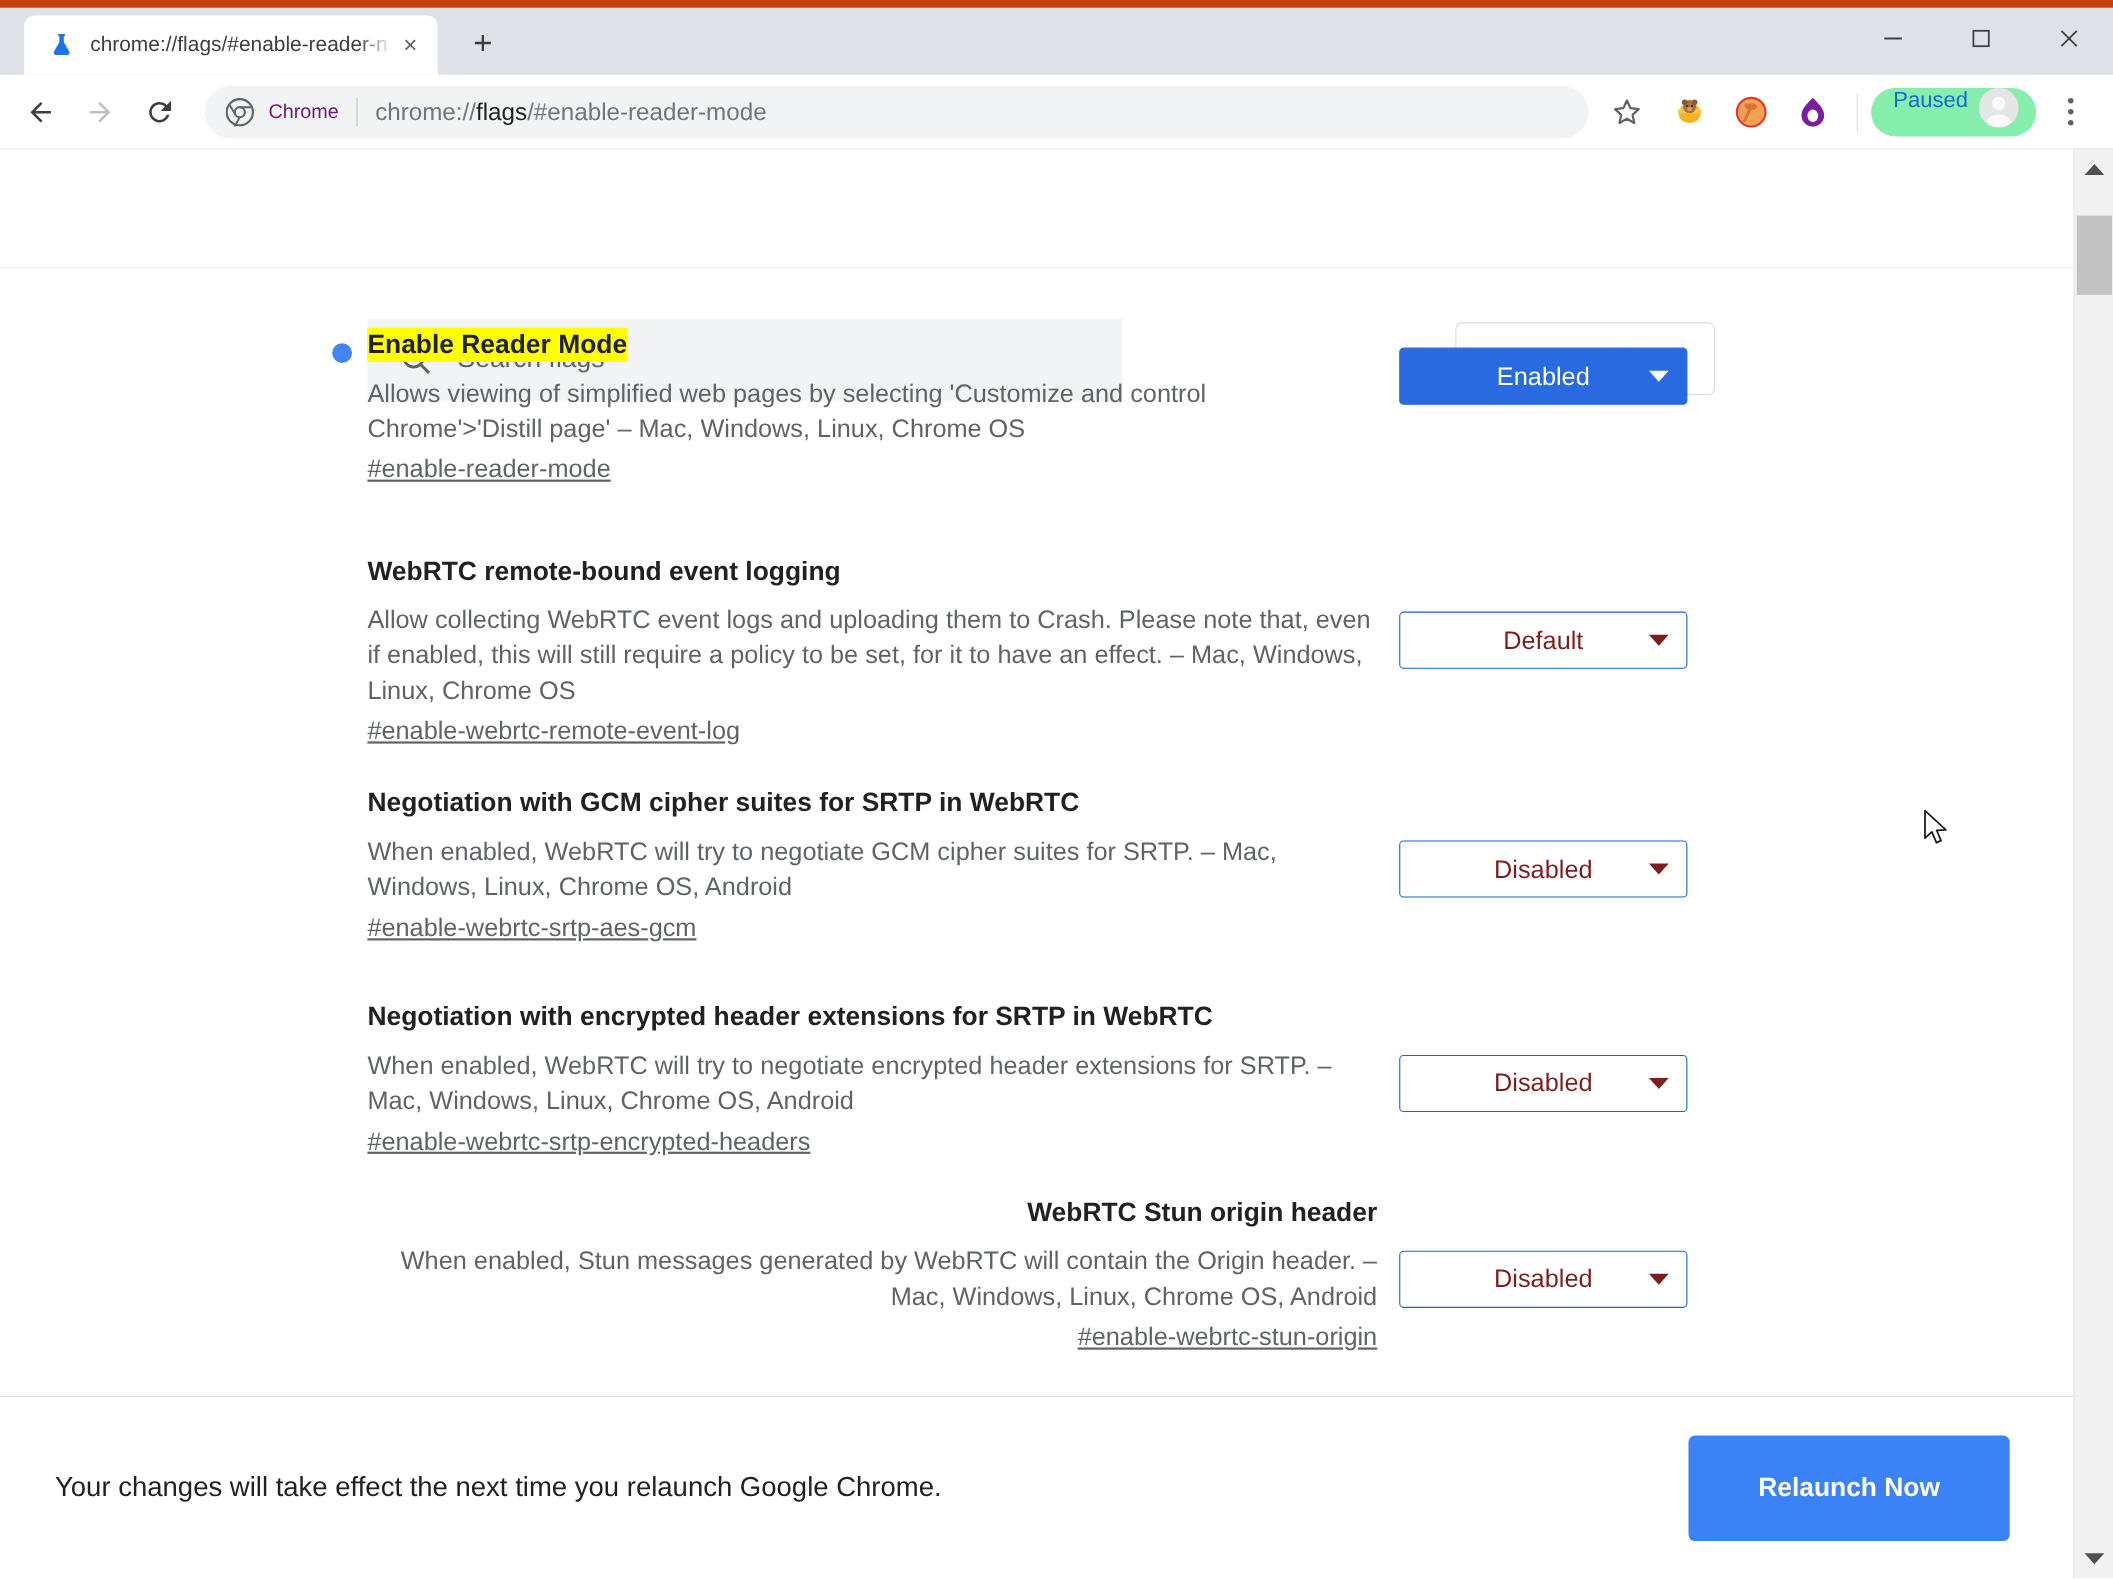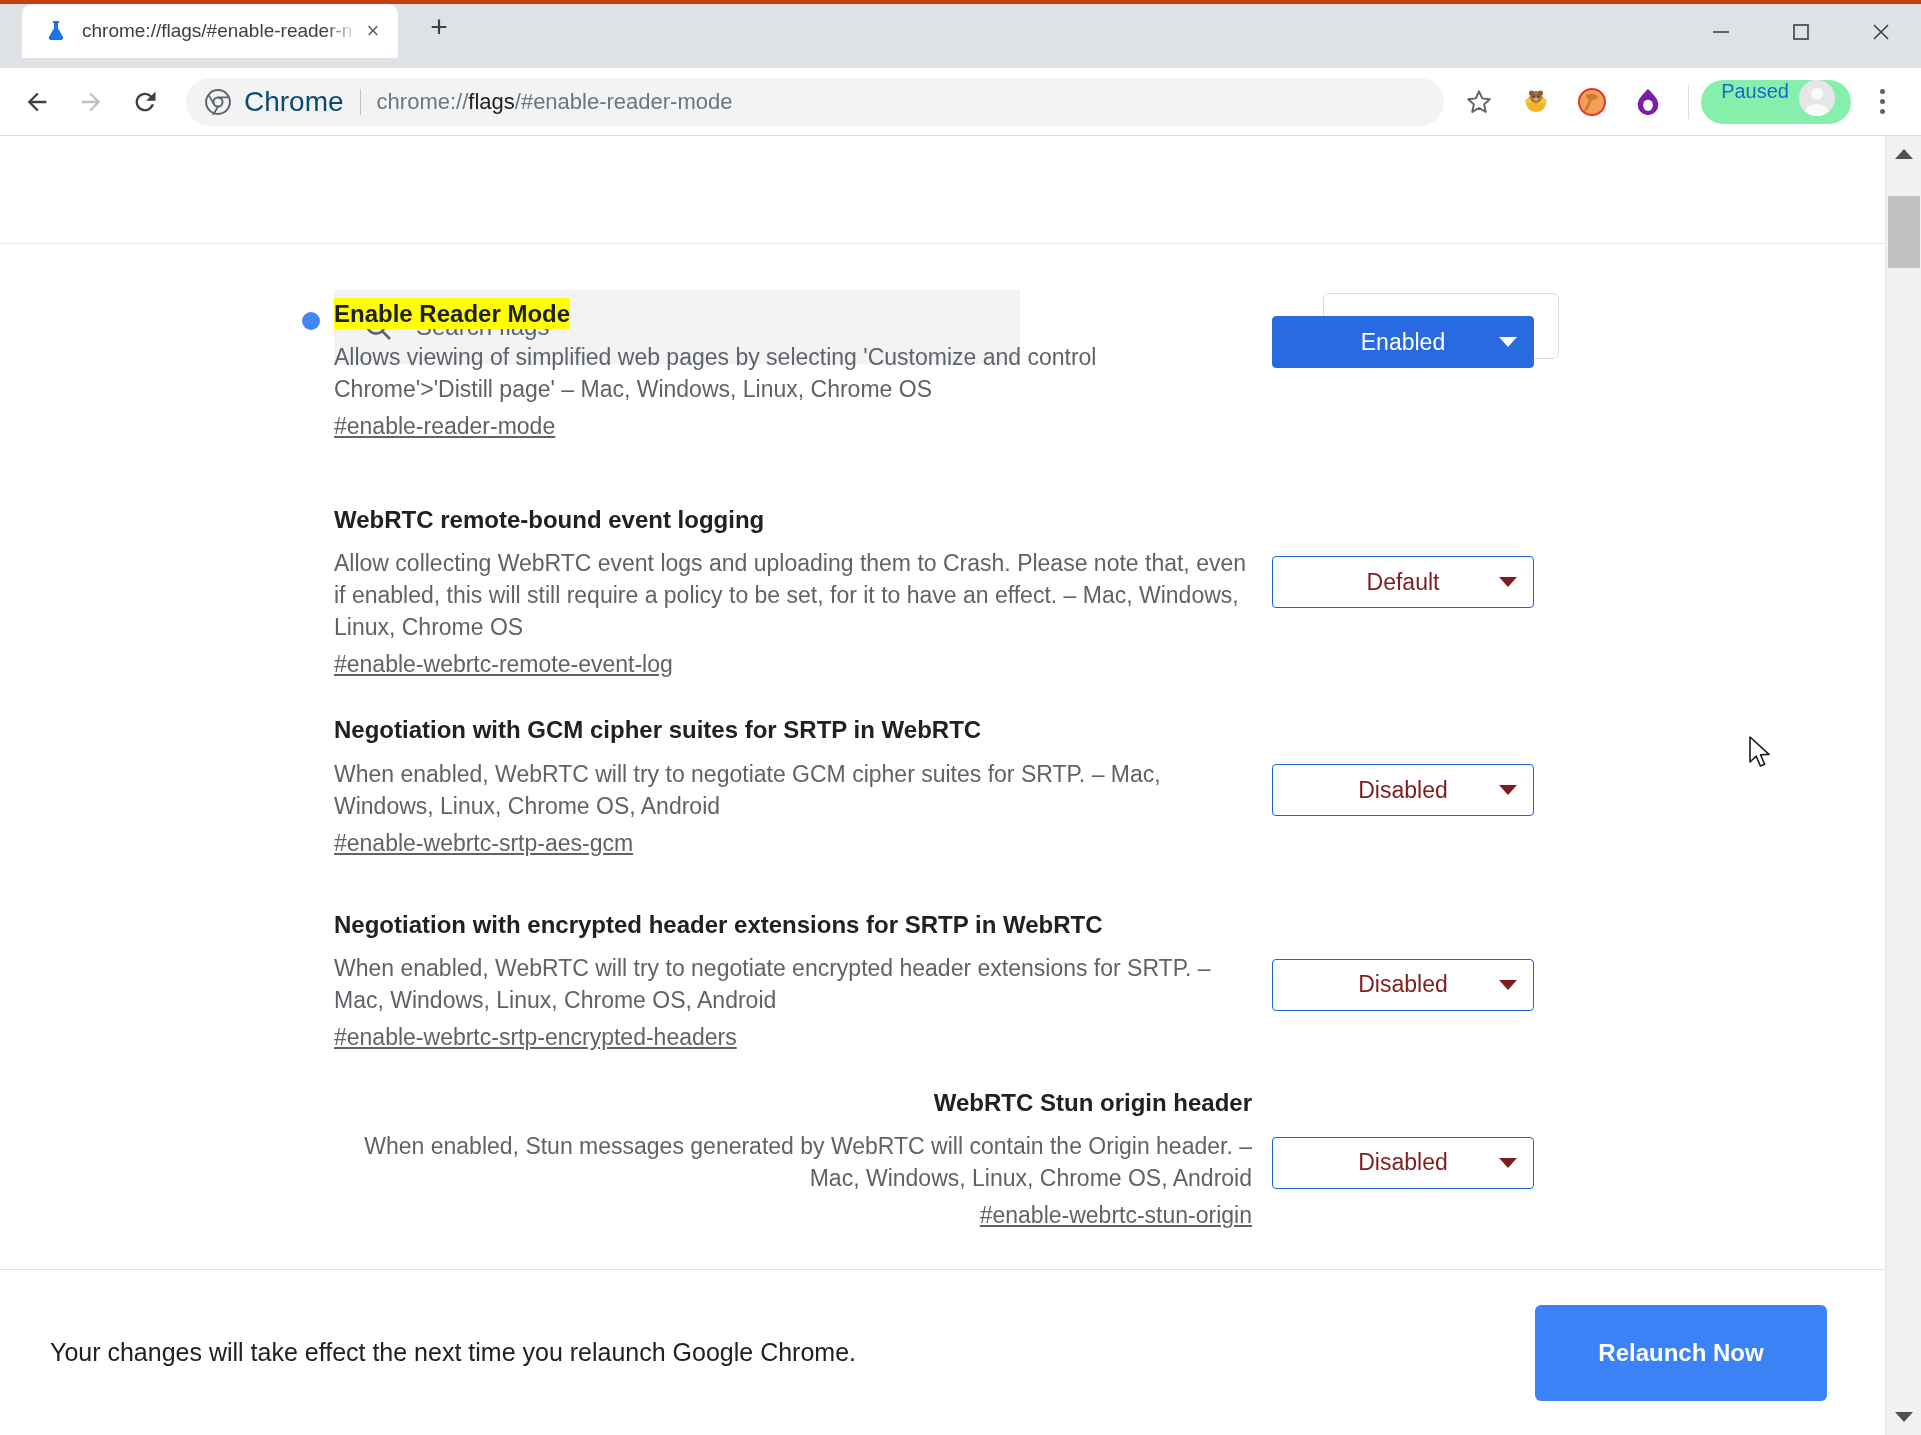--- a/index.html
+++ b/index.html
@@ -10,23 +10,23 @@
     overflow: hidden;
   }
 
   
   .browser { width: 1921px; height: 1435px; position: relative; display: flex; flex-direction: column; }
 
   .tabstrip {
     height: 68px;
     background: #dee1e6;
     display: flex;
-    align-items: flex-start;
-    position: relative;
-    border-top: 4px solid #c2410c;
+    align-items: flex-end;
+    position: relative;
+    border-top: 7px solid #c2410c;
     flex: 0 0 auto;
   }
   .tab {
     margin-left: 22px;
     height: 54px;
     width: 376px;
     background: #ffffff;
     border-radius: 10px 10px 0 0;
     display: flex;
     align-items: center;
@@ -76,21 +76,21 @@
     height: 48px;
     margin: 0 12px 0 14px;
     background: #f1f3f4;
     border-radius: 24px;
     display: flex;
     align-items: center;
     padding: 0 14px 0 18px;
     min-width: 0;
   }
   .omni-icon { width: 28px; height: 28px; flex: 0 0 auto; display: flex; align-items: center; justify-content: center; margin-right: 12px; }
-  .omni-chrome-label { font-size: 28px; color: #0c4a6e; white-space: nowrap; }
+  .omni-chrome-label { font-size: 18px; color: #701a75; white-space: nowrap; }
   .omni-sep { width: 1px; height: 26px; background: #bdc1c6; margin: 0 16px; flex: 0 0 auto; }
   .omni-url { font-size: 22px; color: #70757a; white-space: nowrap; overflow: hidden; flex: 1 1 auto; }
   .omni-url .strong { color: #202124; }
   .star { width: 46px; height: 46px; display: flex; align-items: center; justify-content: center; flex: 0 0 auto; margin-right: 6px; }
   .ext { width: 46px; height: 46px; display: flex; align-items: center; justify-content: center; flex: 0 0 auto; margin: 0 5px; }
   .tb-sep { width: 1px; height: 34px; background: #dadce0; margin: 0 12px; flex: 0 0 auto; }
   .profile-pill {
     height: 44px; border-radius: 22px; background: #86efac;
     display: flex; align-items: flex-start; padding: 0 6px 0 20px; flex: 0 0 auto;
   }

